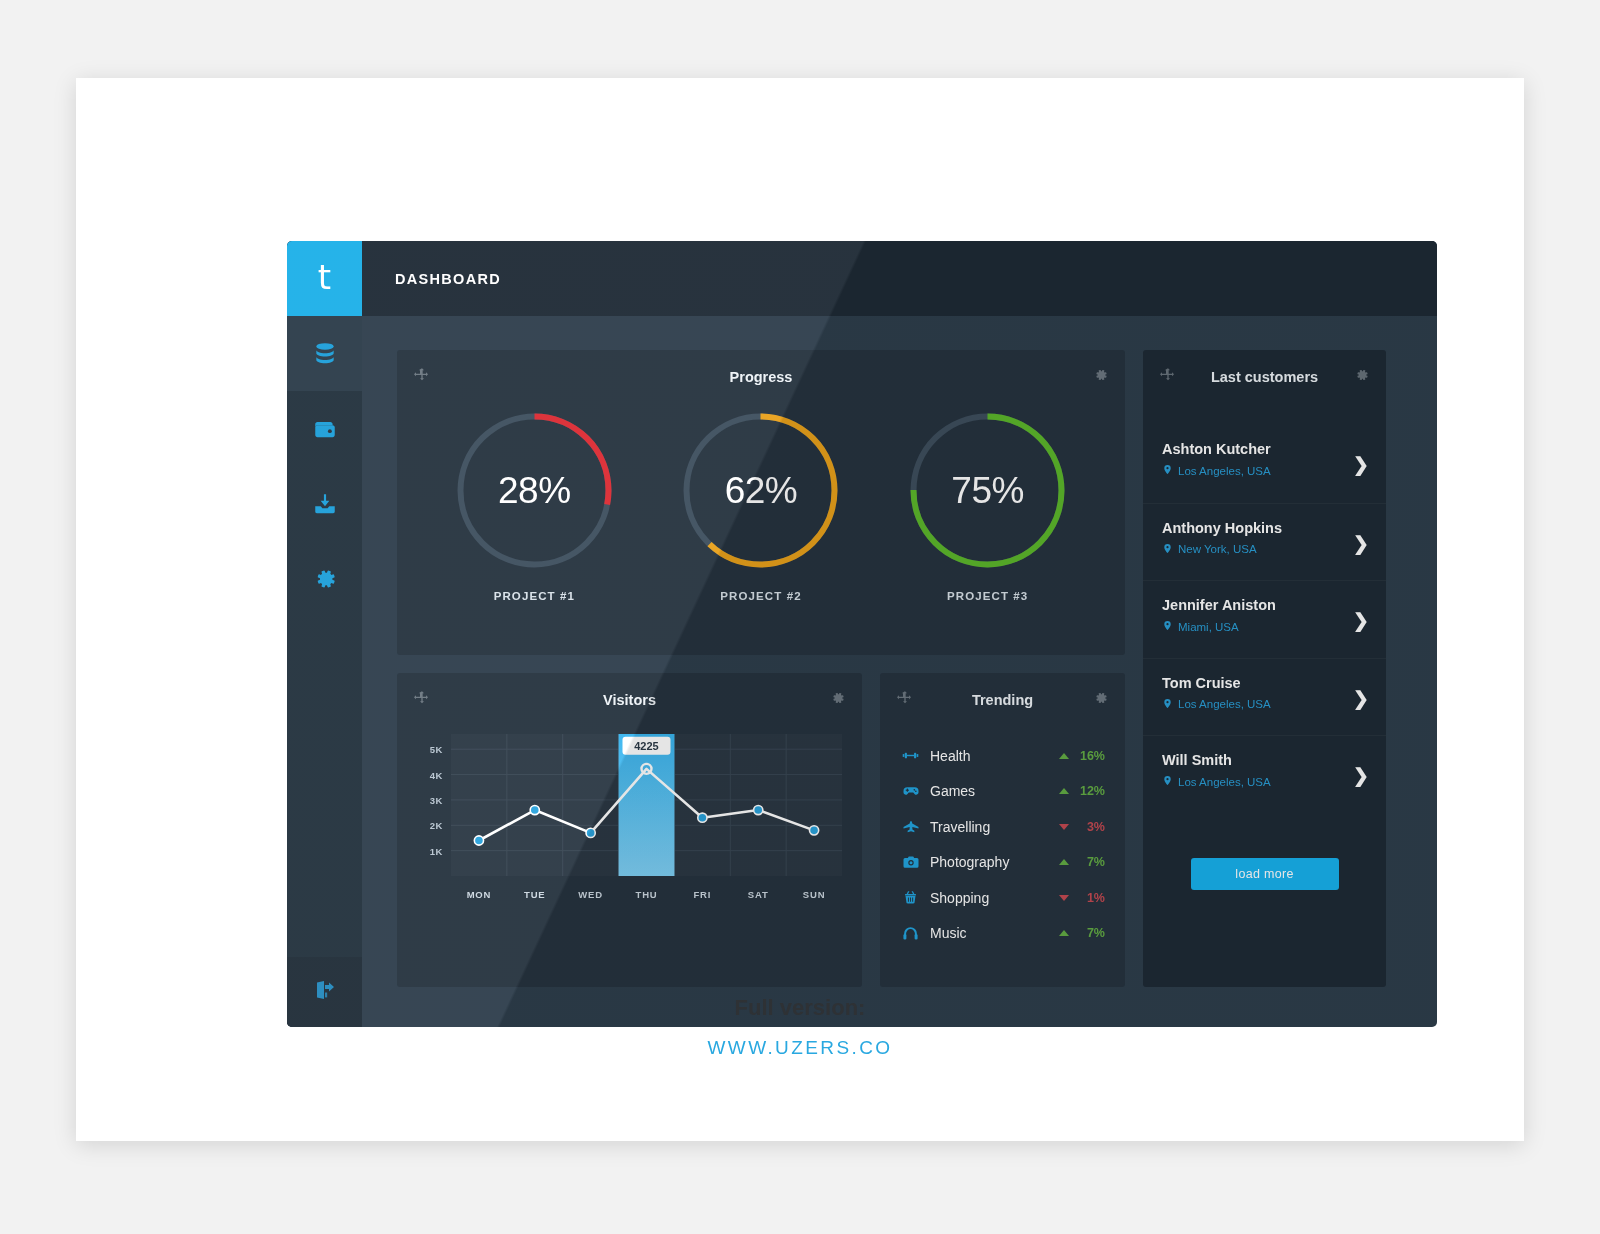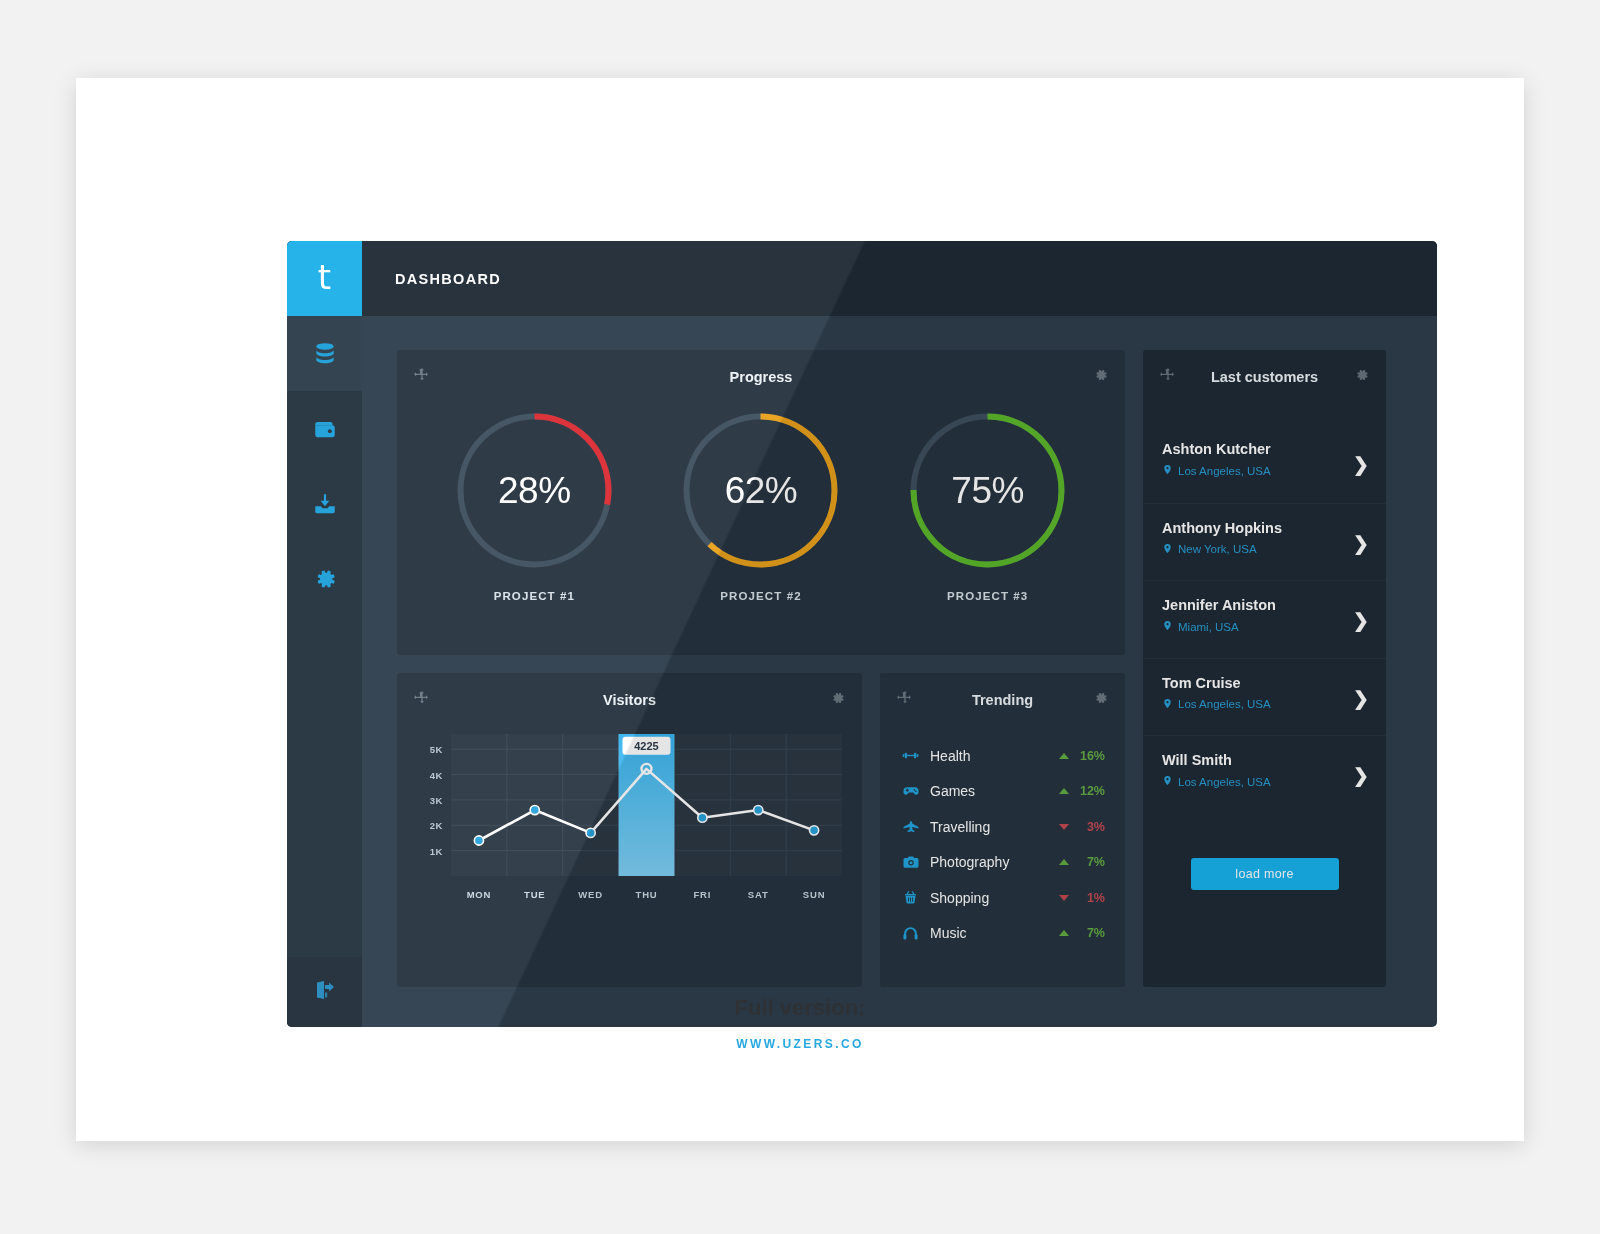--- a/index.html
+++ b/index.html
@@ -185,21 +185,21 @@
   .loadmore-btn {
     width: 148px; height: 32px;
     background: #17b2ee; border: none; border-radius: 3px;
     color: #ffffff; font-size: 12.5px; font-family: "Liberation Sans", sans-serif;
     cursor: pointer; letter-spacing: 0.3px;
   }
 
   
   .footer { position: absolute; left: 0; top: 995px; width: 1600px; text-align: center; }
   .footer-title { color: #33373b; font-size: 22px; font-weight: bold; }
-  .footer-link { color: #29a8e0; font-size: 12px; font-weight: bold; letter-spacing: 2.4px; margin-top: 16px; display: block; text-decoration: none; }
+  .footer-link { color: #29a8e0; font-size: 19px; font-weight: normal; letter-spacing: 2.4px; margin-top: 16px; display: block; text-decoration: none; }
 </style>
 </head>
 <body>
 
 <div class="page-canvas">
   <div class="white-sheet">
 
     <div class="app-window">
 
       <div class="sidebar">

